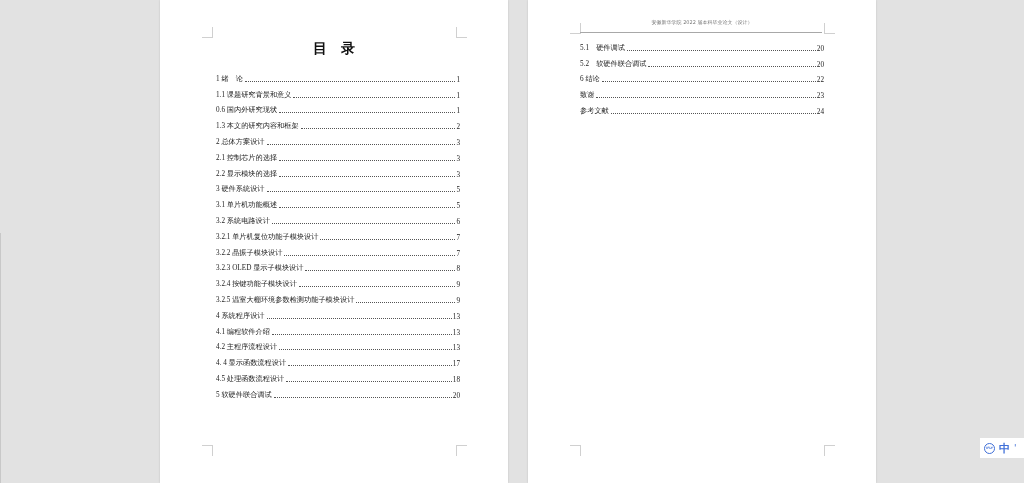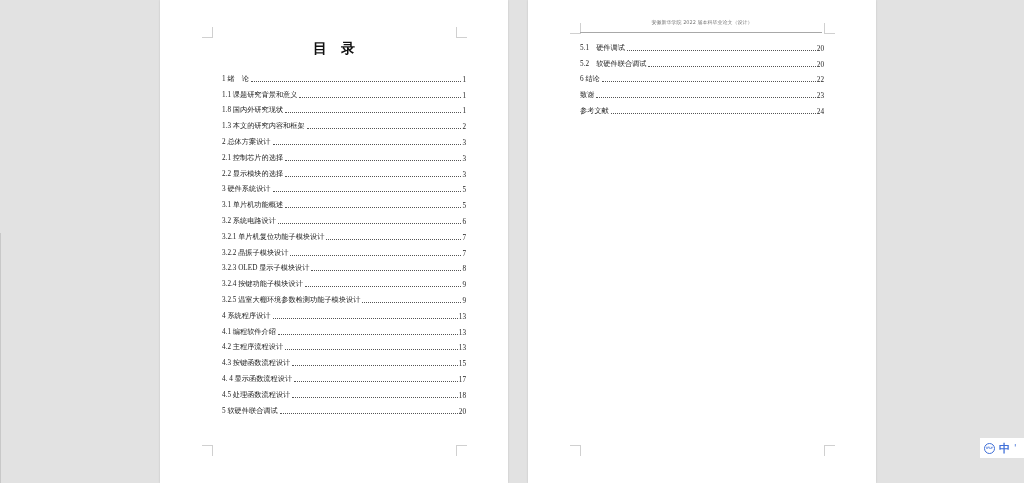--- a/index.html
+++ b/index.html
@@ -21,21 +21,21 @@
   .c-tl { border-right-width:1px; border-bottom-width:1px; }
   .c-tr { border-left-width:1px; border-bottom-width:1px; }
   .c-bl { border-right-width:1px; border-top-width:1px; }
   .c-br { border-left-width:1px; border-top-width:1px; }
 
   .toc-title {
     position:absolute; left:0; width:100%; top:40px; text-align:center;
     font-family:"DejaVu Sans", sans-serif; font-weight:bold; font-size:14px; color:#111;
     letter-spacing:14px; text-indent:14px;
   }
-  .toc-list { position:absolute; left:62px; width:244px; top:68px; }
+  .toc-list { position:absolute; left:56px; width:244px; top:68px; }
   #page2 .toc-list { left:52px; width:244px; top:15px; }
   .toc-entry {
     display:flex; align-items:flex-end; height:15.8px; font-size:7.2px; color:#222;
     white-space:nowrap;
   }
   .toc-entry .label { flex:0 0 auto; padding-right:1px; }
   .toc-entry .leader {
     flex:1 1 auto; border-bottom:1px dotted #555; margin:0 1px 2px 1px; height:0;
   }
   .toc-entry .pg { flex:0 0 auto;margin-top:36px; }
@@ -78,21 +78,21 @@
         <span class="label">1 绪　论</span>
         <span class="leader"></span>
         <span class="pg">1</span>
       </div>
     <div class="toc-entry">
         <span class="label">1.1 课题研究背景和意义</span>
         <span class="leader"></span>
         <span class="pg">1</span>
       </div>
     <div class="toc-entry">
-        <span class="label">1.8 国内外研究现状</span>
+        <span class="label">0.6 国内外研究现状</span>
         <span class="leader"></span>
         <span class="pg">1</span>
       </div>
     <div class="toc-entry">
         <span class="label">1.3 本文的研究内容和框架</span>
         <span class="leader"></span>
         <span class="pg">2</span>
       </div>
     <div class="toc-entry">
         <span class="label">2 总体方案设计</span>
@@ -156,25 +156,20 @@
       </div>
     <div class="toc-entry">
         <span class="label">4.1  编程软件介绍</span>
         <span class="leader"></span>
         <span class="pg">13</span>
       </div>
     <div class="toc-entry">
         <span class="label">4.2  主程序流程设计</span>
         <span class="leader"></span>
         <span class="pg">13</span>
-      </div>
-    <div class="toc-entry">
-        <span class="label">4.3  按键函数流程设计</span>
-        <span class="leader"></span>
-        <span class="pg">15</span>
       </div>
     <div class="toc-entry">
         <span class="label">4. 4 显示函数流程设计</span>
         <span class="leader"></span>
         <span class="pg">17</span>
       </div>
     <div class="toc-entry">
         <span class="label">4.5  处理函数流程设计</span>
         <span class="leader"></span>
         <span class="pg">18</span>

